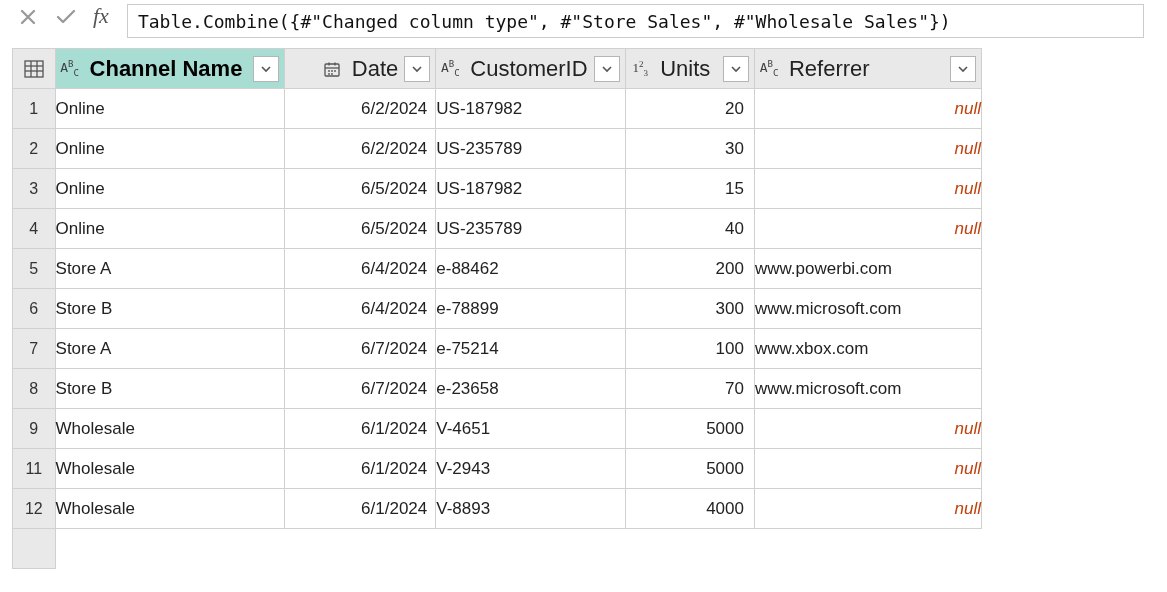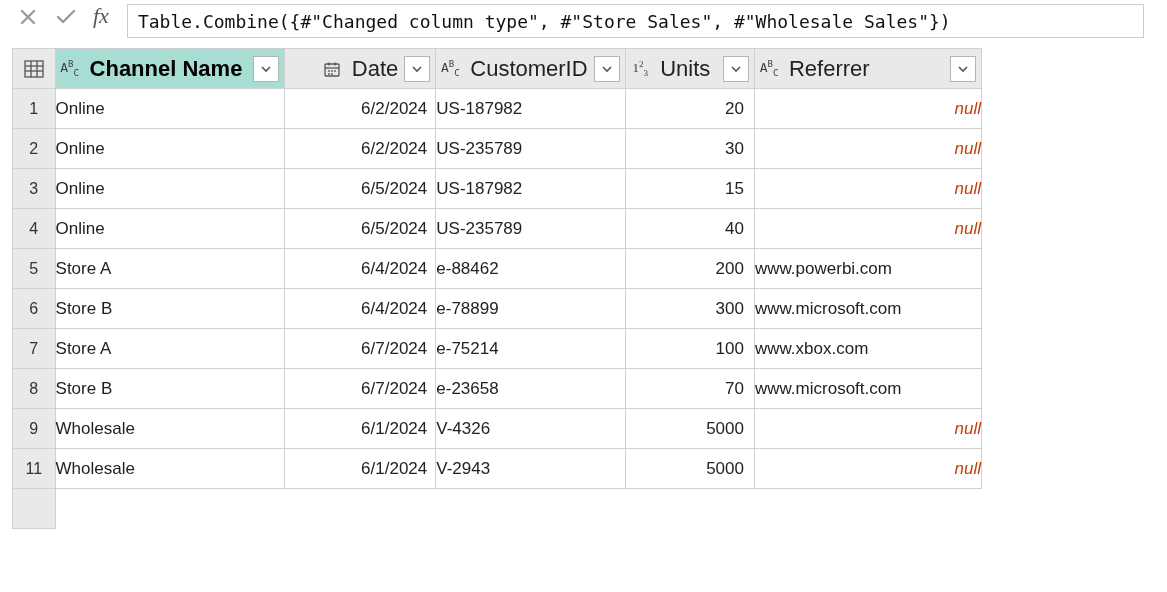--- a/index.html
+++ b/index.html
@@ -307,33 +307,41 @@
           <td class="cell txt">Store B</td>
           <td class="cell date">6/7/2024</td>
           <td class="cell txt">e-23658</td>
           <td class="cell num">70</td>
           <td class="cell txt">www.microsoft.com</td>
         </tr>
         <tr>
           <td class="rownum">9</td>
           <td class="cell txt">Wholesale</td>
           <td class="cell date">6/1/2024</td>
-          <td class="cell txt">V-4326</td>
+          <td class="cell txt">V-4651</td>
           <td class="cell num">5000</td>
           <td class="cell txt" style="text-align: right;"><span class="null-val">null</span></td>
         </tr>
         <tr>
           <td class="rownum">11</td>
           <td class="cell txt">Wholesale</td>
           <td class="cell date">6/1/2024</td>
           <td class="cell txt">V-2943</td>
           <td class="cell num">5000</td>
           <td class="cell txt" style="text-align: right;"><span class="null-val">null</span></td>
         </tr>
         <tr>
+          <td class="rownum">12</td>
+          <td class="cell txt">Wholesale</td>
+          <td class="cell date">6/1/2024</td>
+          <td class="cell txt">V-8893</td>
+          <td class="cell num">4000</td>
+          <td class="cell txt" style="text-align: right;"><span class="null-val">null</span></td>
+        </tr>
+        <tr>
           <td class="rownum">&nbsp;</td>
           <td class="cell" style="border-left: none; border-right: none; border-bottom: none;"></td>
           <td class="cell" style="border-left: none; border-right: none; border-bottom: none;"></td>
           <td class="cell" style="border-left: none; border-right: none; border-bottom: none;"></td>
           <td class="cell" style="border-left: none; border-right: none; border-bottom: none;"></td>
           <td class="cell" style="border-left: none; border-right: none; border-bottom: none;"></td>
         </tr>
       </tbody>
   </table>
 </div>

